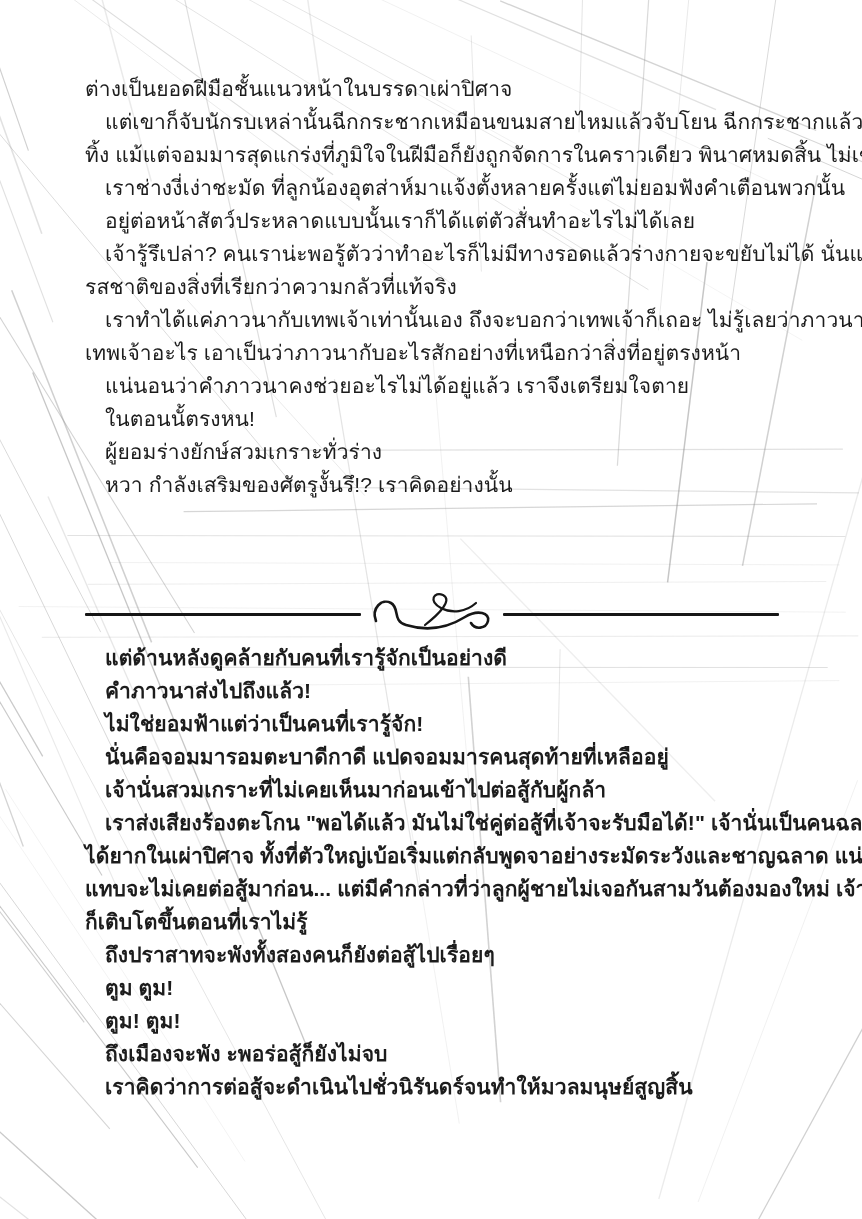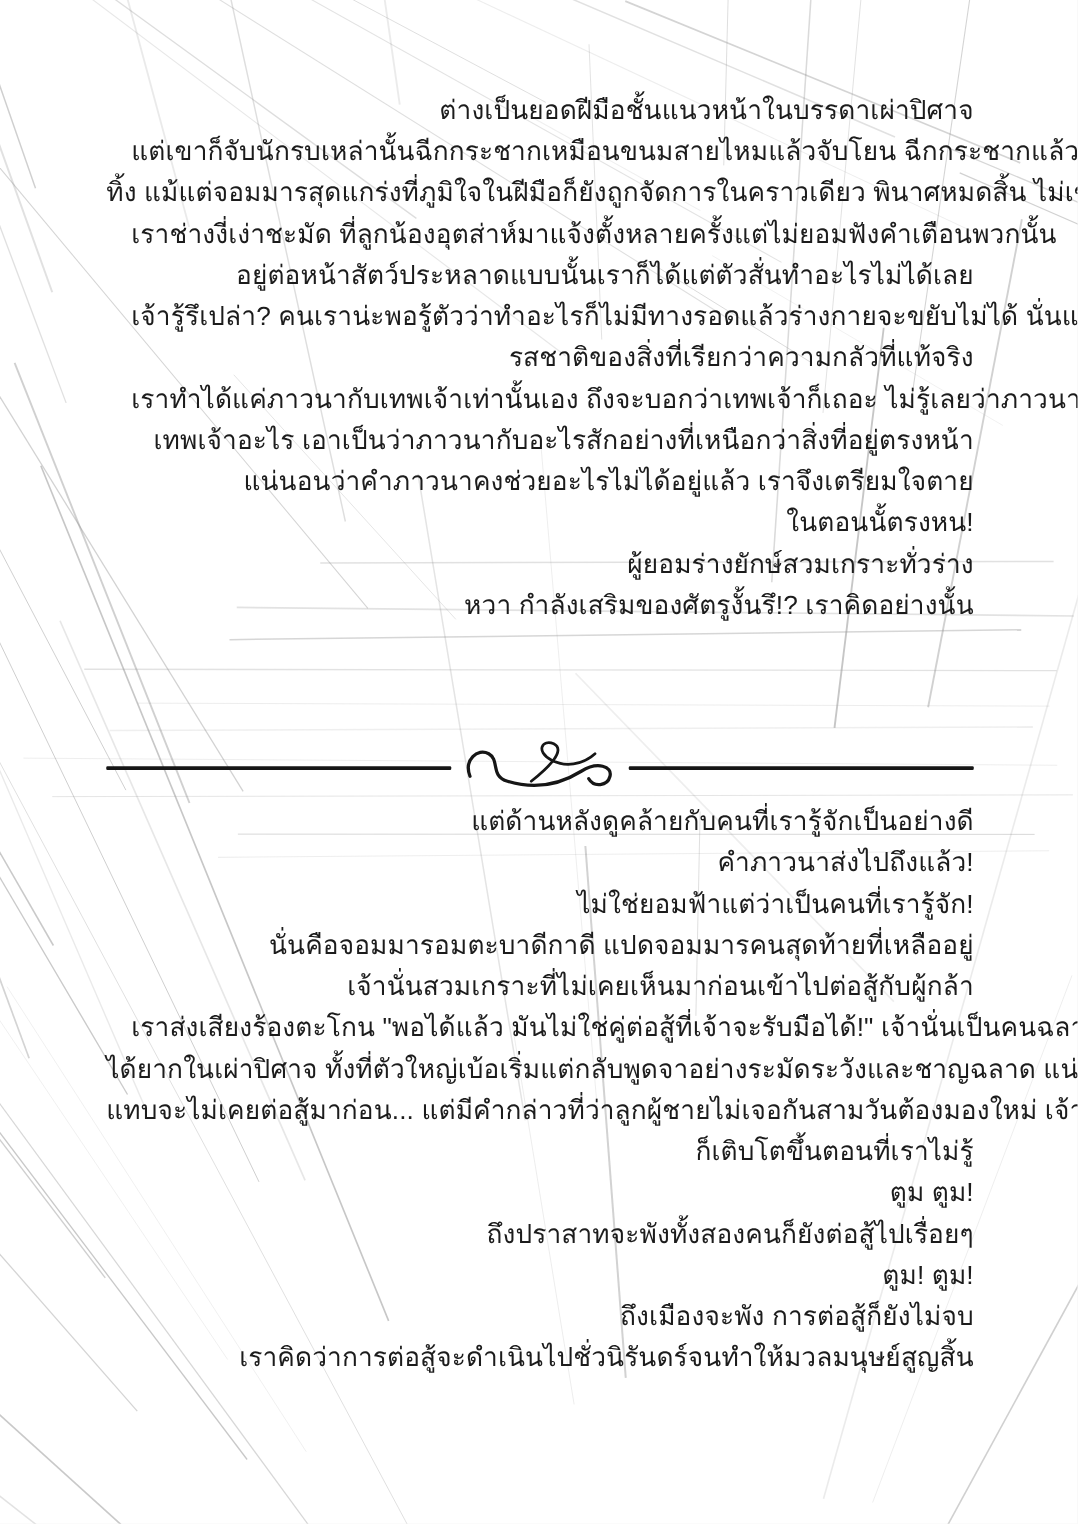--- a/index.html
+++ b/index.html
@@ -18,21 +18,21 @@
   .text-column{
     position:absolute;
     left:85px;
     width:694px;
     color:#1c1c1c;
     font-size:21px;
     font-weight:500;
     z-index:2;
   }
   .section-1{top:72px;}
-  .section-2{top:641px;}
+  .section-2{top:641px;font-weight:bold;}
   .line{
     height:33px;
     line-height:33px;
     white-space:nowrap;
     letter-spacing:0.1px;
   }
   .line.indent{padding-left:20px;}
   .divider{
     position:absolute;
     left:85px;top:588px;
@@ -43,21 +43,21 @@
   .divider .bar{
     flex:1;height:3px;border-radius:1px;
   }
   .divider .orn{
     width:130px;height:52px;margin:0 6px;flex:0 0 auto;
   }
 </style>
 </head>
 <body>
 
-<div class="page" style="background: rgb(255, 255, 255); text-align: right;">
+<div class="page" style="background: rgb(255, 255, 255);">
 
   <svg id="bg-lines" viewBox="0 0 862 1219" xmlns="http://www.w3.org/2000/svg">
       <line x1="-171.1" y1="962.9" x2="-570.4" y2="593.9" stroke="#8f8f8f" stroke-width="1.44" stroke-opacity="0.49"></line>
       <line x1="915.7" y1="1389.8" x2="1228.9" y2="1197.9" stroke="#8f8f8f" stroke-width="0.75" stroke-opacity="0.46"></line>
       <line x1="-18.0" y1="1050.5" x2="-539.8" y2="518.0" stroke="#8f8f8f" stroke-width="1.09" stroke-opacity="0.50"></line>
       <line x1="28.4" y1="150.6" x2="-270.2" y2="-707.1" stroke="#8f8f8f" stroke-width="1.14" stroke-opacity="0.43"></line>
       <line x1="109.8" y1="1128.9" x2="-316.6" y2="642.2" stroke="#8f8f8f" stroke-width="1.04" stroke-opacity="0.39"></line>
       <line x1="459.3" y1="1123.6" x2="410.1" y2="821.1" stroke="#8f8f8f" stroke-width="0.56" stroke-opacity="0.23"></line>
       <line x1="-354.3" y1="1317.8" x2="-1110.9" y2="1062.1" stroke="#8f8f8f" stroke-width="0.56" stroke-opacity="0.50"></line>
       <line x1="-274.0" y1="1184.3" x2="-779.6" y2="913.7" stroke="#8f8f8f" stroke-width="0.82" stroke-opacity="0.20"></line>
@@ -214,20 +214,20 @@
   <div class="text-column section-2" style="color: rgb(28, 28, 28);">
       <div class="line indent">แต่ด้านหลังดูคล้ายกับคนที่เรารู้จักเป็นอย่างดี</div>
       <div class="line indent">คำภาวนาส่งไปถึงแล้ว!</div>
       <div class="line indent">ไม่ใช่ยอมฟ้าแต่ว่าเป็นคนที่เรารู้จัก!</div>
       <div class="line indent">นั่นคือจอมมารอมตะบาดีกาดี แปดจอมมารคนสุดท้ายที่เหลืออยู่</div>
       <div class="line indent">เจ้านั่นสวมเกราะที่ไม่เคยเห็นมาก่อนเข้าไปต่อสู้กับผู้กล้า</div>
       <div class="line indent">เราส่งเสียงร้องตะโกน "พอได้แล้ว มันไม่ใช่คู่ต่อสู้ที่เจ้าจะรับมือได้!" เจ้านั่นเป็นคนฉลาดที่หา</div>
       <div class="line">ได้ยากในเผ่าปิศาจ ทั้งที่ตัวใหญ่เบ้อเริ่มแต่กลับพูดจาอย่างระมัดระวังและชาญฉลาด แน่นอนว่า</div>
       <div class="line">แทบจะไม่เคยต่อสู้มาก่อน... แต่มีคำกล่าวที่ว่าลูกผู้ชายไม่เจอกันสามวันต้องมองใหม่ เจ้านั่นเอง</div>
       <div class="line">ก็เติบโตขึ้นตอนที่เราไม่รู้</div>
+      <div class="line indent">ถึงปราสาทจะพังทั้งสองคนก็ยังต่อสู้ไปเรื่อยๆ</div>
       <div class="line indent">ตูม ตูม!</div>
-      <div class="line indent">ถึงปราสาทจะพังทั้งสองคนก็ยังต่อสู้ไปเรื่อยๆ</div>
       <div class="line indent">ตูม! ตูม!</div>
-      <div class="line indent">ถึงเมืองจะพัง การต่อสู้ก็ยังไม่จบ</div>
+      <div class="line indent">ถึงเมืองจะพัง ะพอร่อสู้ก็ยังไม่จบ</div>
       <div class="line indent">เราคิดว่าการต่อสู้จะดำเนินไปชั่วนิรันดร์จนทำให้มวลมนุษย์สูญสิ้น</div>
     </div>
 
 </div>
 
 </body></html>

